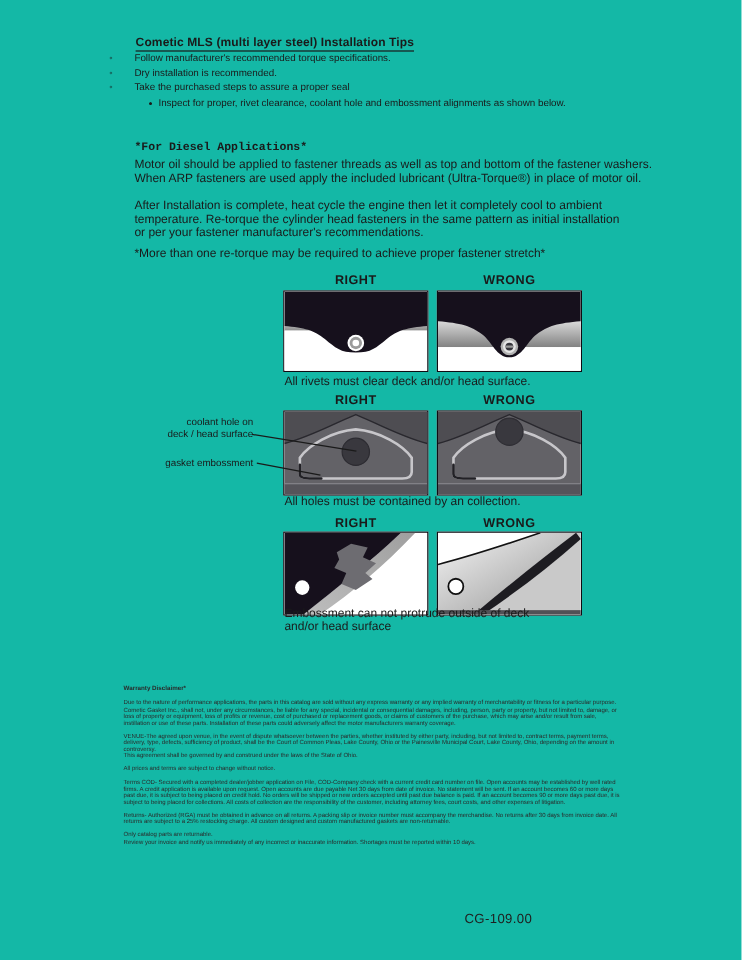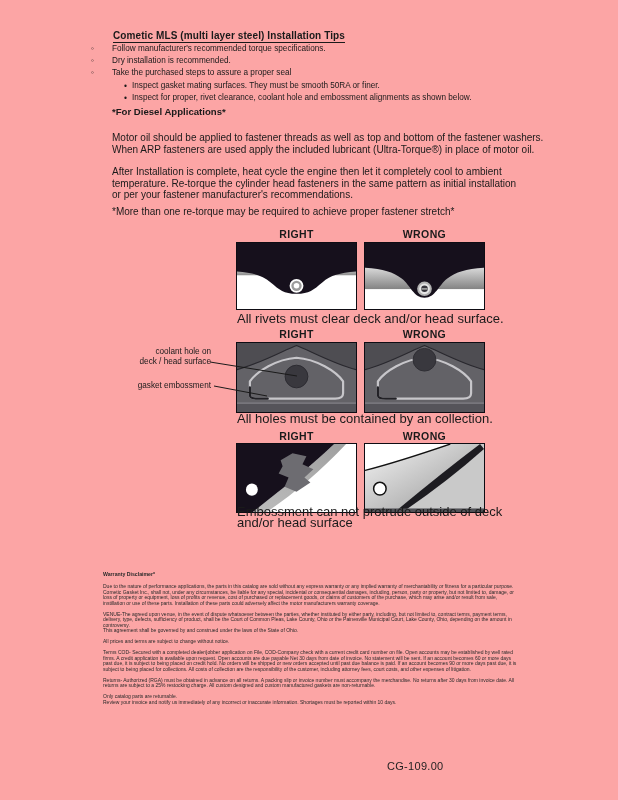--- a/index.html
+++ b/index.html
@@ -1,33 +1,33 @@
 <!DOCTYPE html>
 <html><head>
 <meta charset="utf-8">
 <style>
   html,body{margin:0;padding:0;background:#ffffff;}
-  .page{position:relative;width:618px;height:800px;background:#fca5a5;overflow:hidden;
+  .page{position:relative;width:618px;height:800px;background:#14b8a6;overflow:hidden;
         font-family:"Liberation Sans", sans-serif;color:#1a1a1a;}
   .abs{position:absolute;}
   
   .title{font-size:10px;font-weight:bold;border-bottom:1.2px solid #1a1a1a;padding-bottom:1px;
          letter-spacing:0.1px;}
   
   .bullets{left:91px;top:43px;width:480px;font-size:8.2px;line-height:12.2px;}
   .bline{position:relative;padding-left:21px;}
   .bline .g{position:absolute;left:0;top:0;font-size:8px;}
   .bline.sub{padding-left:41px;}
   .bline.sub .g{left:33px;font-size:8.5px;}
   
   .h2{font-size:9.6px;font-weight:bold;}
   .para{font-size:10px;line-height:11.7px;white-space:pre-line;width:480px;}
   
   .dlabel{width:121px;text-align:center;font-size:10.5px;font-weight:bold;letter-spacing:0.4px;}
-  .caption{font-size:13px;line-height:10.5px;white-space:pre-line;}
+  .caption{font-size:10px;line-height:10.5px;white-space:pre-line;}
   .dbox{width:121px;height:68px;border:1.8px solid #0e0c13;box-sizing:border-box;background:#fff;}
   .dbox svg{display:block;width:100%;height:100%;}
   .sidelabel{font-size:8.2px;line-height:9.6px;text-align:right;width:122px;white-space:pre-line;}
   
   .warranty{left:103px;top:572px;width:416px;font-size:5px;line-height:5.45px;color:#2a2a2a;}
   .warranty .wh{font-weight:bold;margin-bottom:7px;font-size:5.2px;}
   .warranty p{margin:0 0 5.6px 0;white-space:pre-line;}
   .cgcode{font-size:11px;letter-spacing:0.3px;color:#1f1f1f;}
   .leader{pointer-events:none;}
 </style>
@@ -48,29 +48,28 @@
     <div class="bline">
       <span class="g">◦</span>
       <span>Dry installation is recommended.</span>
     </div>
     <div class="bline">
       <span class="g">◦</span>
       <span>Take the purchased steps to assure a proper seal</span>
     </div>
     <div class="bline sub">
       <span class="g">•</span>
-      <span>Inspect gasket mating surfaces.  They must be smooth 50RA or finer.</span>
     </div>
     <div class="bline sub">
       <span class="g">•</span>
       <span>Inspect for proper, rivet clearance, coolant hole and embossment alignments as shown below.</span>
     </div>
   </div>
 
-  <div class="abs h2" style="left:112px;top:106px;">*For Diesel Applications*</div>
+  <div class="abs h2" style="left:112px;top:117px;font-family:Liberation Mono, monospace;">*For Diesel Applications*</div>
   <div class="abs para" style="left:112px;top:132px;">Motor oil should be applied to fastener threads as well as top and bottom of the fastener washers.
 When ARP fasteners are used apply the included lubricant (Ultra-Torque®) in place of motor oil.</div>
   <div class="abs para" style="left:112px;top:166px;">After Installation is complete, heat cycle the engine then let it completely cool to ambient
 temperature. Re-torque the cylinder head fasteners in the same pattern as initial installation
 or per your fastener manufacturer's recommendations.</div>
   <div class="abs para" style="left:112px;top:206px;">*More than one re-torque may be required to achieve proper fastener stretch*</div>
 
   <div class="abs dlabel" style="left:236px;top:228px;">RIGHT</div>
   <div class="abs dlabel" style="left:364px;top:228px;">WRONG</div>
 

